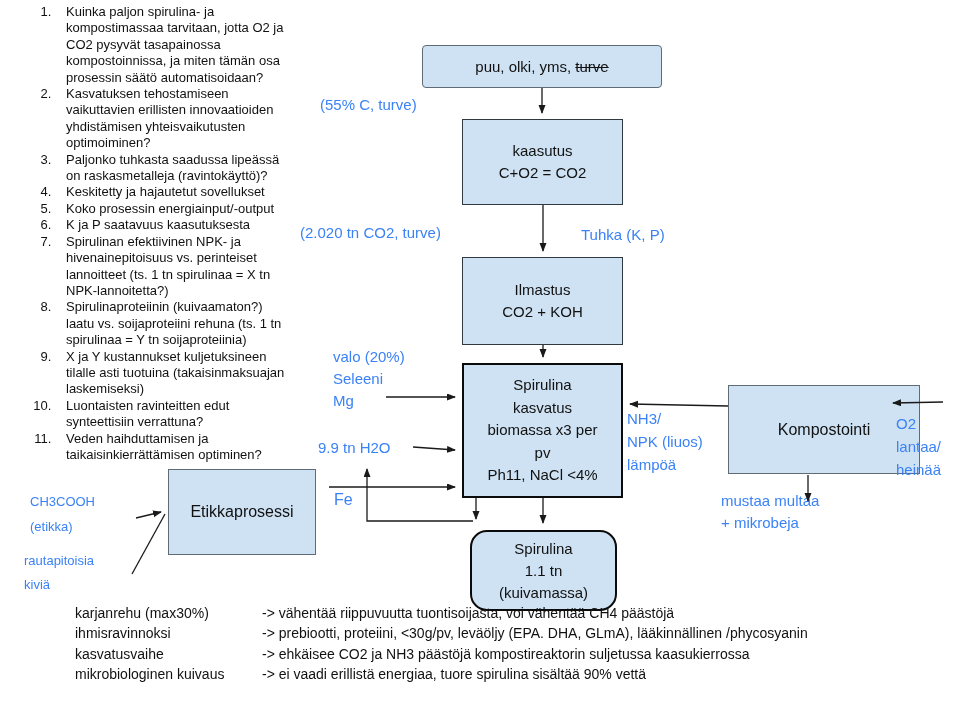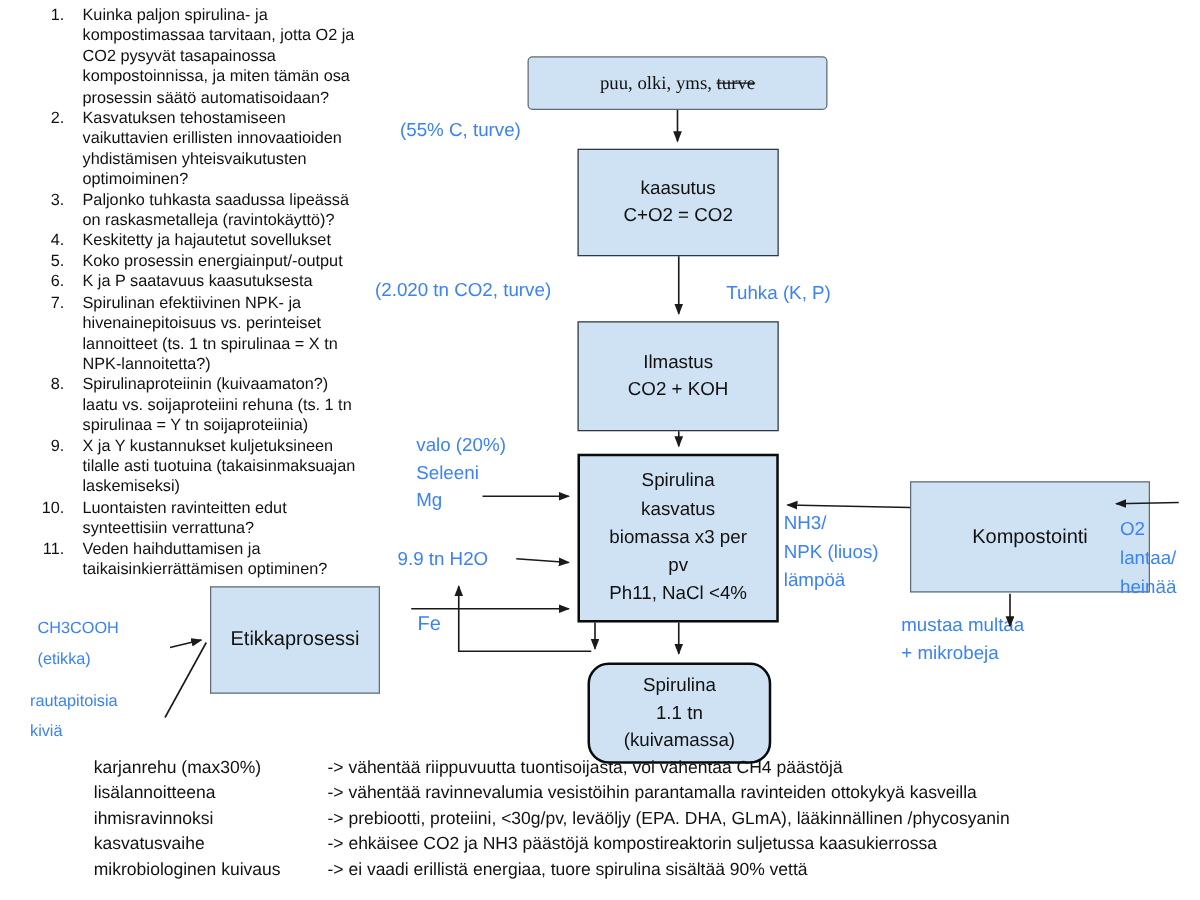--- a/index.html
+++ b/index.html
@@ -27,21 +27,21 @@
     display: flex;
     align-items: center;
     justify-content: center;
     text-align: center;
     font-size: 15px;
     line-height: 22px;
     color: #111111;
   }
   .box.thin  { border: 1.4px solid #5f6b75; }
   .box.thick { border: 2.5px solid #0b0b0b; }
-  .box.round { border-radius: 4px; font-family: Liberation Serif, serif; }
+  .box.round { border-radius: 4px; }
   .box.round-big { border-radius: 17px; }
   .strike { text-decoration: line-through; }
 
   
   #questions {
     position: absolute;
     left: 8px; top: 4px;
     width: 292px;
     font-size: 13px;
     line-height: 16.4px;
@@ -135,21 +135,21 @@
   <div class="box thick pre" style="left:462px; top:363px; width:161px; height:135px; line-height:22.4px;">Spirulina
 kasvatus
 biomassa x3 per
 pv
 Ph11, NaCl &lt;4%</div>
 
   <div class="box thick round-big pre" style="left:470px; top:530px; width:147px; height:81px;">Spirulina
 1.1 tn
 (kuivamassa)</div>
 
-  <div class="box thin" style="left:168px; top:469px; width:136px; height:86px; font-size:16px;">Etikkaprosessi</div>
+  <div class="box thin" style="left:168px; top:469px; width:148px; height:86px; font-size:16px;">Etikkaprosessi</div>
 
   <div class="box thin" style="left:728px; top:385px; width:192px; height:89px; font-size:16px;">Kompostointi</div>
 
   <div class="lbl" style="left:320px; top:94px;">(55% C, turve)</div>
   <div class="lbl" style="left:300px; top:222px;">(2.020 tn CO2, turve)</div>
   <div class="lbl" style="left:581px; top:224px;">Tuhka  (K, P)</div>
   <div class="lbl" style="left:333px; top:346px;">valo (20%)
 Seleeni
 Mg</div>
   <div class="lbl" style="left:318px; top:437px;">9.9 tn  H2O</div>
@@ -190,24 +190,20 @@
       <path d="M132,574 L165,514"></path>
     </g>
   </svg>
 
   <div id="benefits">
     <div class="row">
       <span class="term">karjanrehu (max30%)</span>
       <span class="desc">-&gt; vähentää riippuvuutta tuontisoijasta, voi vähentää CH4 päästöjä</span>
     </div>
     <div class="row">
-      <span class="term">lisälannoitteena</span>
-      <span class="desc">-&gt; vähentää ravinnevalumia vesistöihin parantamalla ravinteiden ottokykyä kasveilla</span>
-    </div>
-    <div class="row">
       <span class="term">ihmisravinnoksi</span>
       <span class="desc">-&gt; prebiootti, proteiini, &lt;30g/pv, leväöljy (EPA. DHA, GLmA), lääkinnällinen /phycosyanin</span>
     </div>
     <div class="row">
       <span class="term">kasvatusvaihe</span>
       <span class="desc">-&gt; ehkäisee CO2 ja NH3 päästöjä kompostireaktorin suljetussa kaasukierrossa</span>
     </div>
     <div class="row">
       <span class="term">mikrobiologinen kuivaus</span>
       <span class="desc">-&gt; ei vaadi erillistä energiaa, tuore spirulina sisältää 90% vettä</span>

